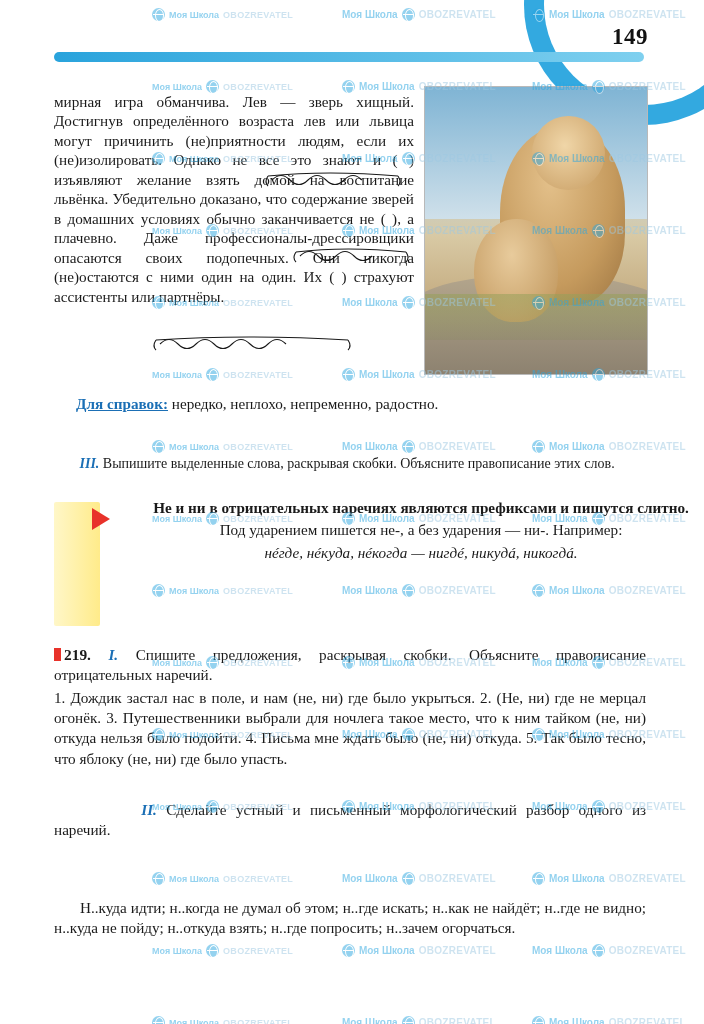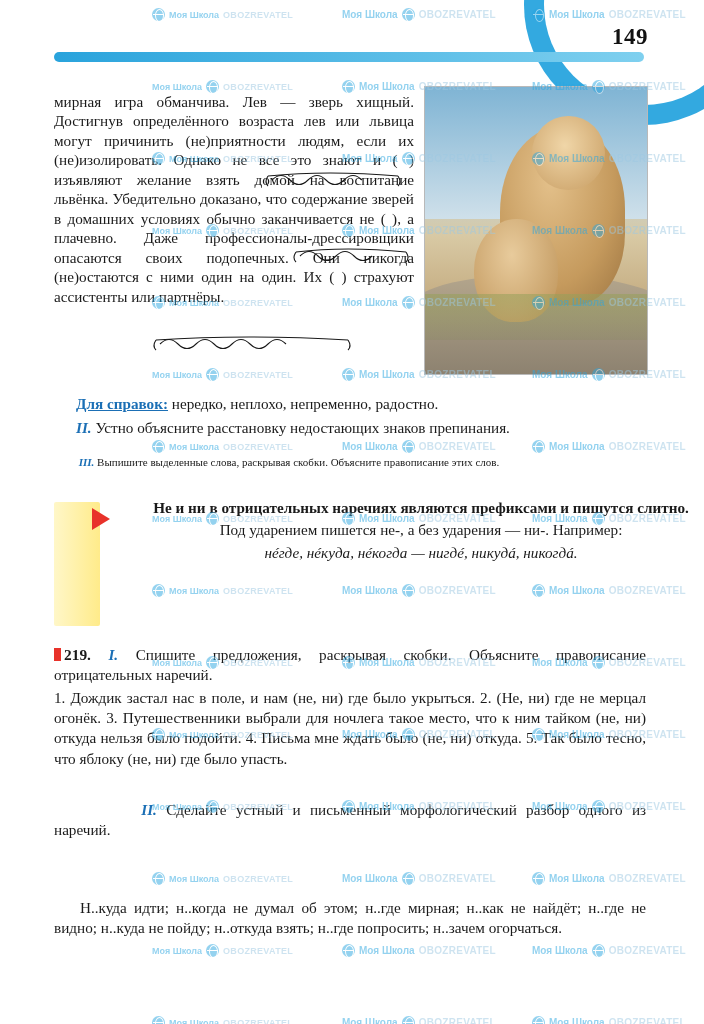--- a/index.html
+++ b/index.html
@@ -139,21 +139,21 @@
     left: 76px;
     top: 419px;
     width: 570px;
     font-size: 15.2px;
   }
   .task-iii {
     position: absolute;
     left: 54px;
     top: 455px;
     width: 592px;
-    font-size: 11px;
+    font-size: 14px;
     line-height: 1.35;
     text-align: justify;
   }
   .task-iii .indent { display: inline-block; width: 22px; }
 
   
   .rule-box {
     position: absolute;
     left: 54px;
     top: 498px;
@@ -321,24 +321,20 @@
       <path d="M156 340 q-4 6 0 10"></path>
       <path d="M348 340 q4 6 0 10"></path>
     </g>
   </svg>
 
   <div class="spravki">
     <span class="blue-bold" style="text-decoration:underline">Для справок:</span>
     <span>нередко, неплохо, непременно, радостно.</span>
   </div>
 
-  <div class="task-ii">
-    <span class="rn">II.</span>
-    <span>Устно объясните расстановку недостающих знаков препинания.</span>
-  </div>
 
   <div class="task-iii">
     <span class="indent"></span>
     <span class="rn">III.</span>
     <span>Выпишите выделенные слова, раскрывая скобки. Объясните правописание этих слов.</span>
   </div>
 
   <div class="rule-box">
     <div class="rule-tab"></div>
     <div class="rule-arrow"></div>
@@ -355,21 +351,21 @@
     <span>Спишите предложения, раскрывая скобки. Объясните правописание отрицательных наречий.</span>
   </div>
   <div class="ex219-body">1. Дождик застал нас в поле, и нам (не, ни) где было укрыться. 2. (Не, ни) где не мерцал огонёк. 3. Путешественники выбрали для ночлега такое место, что к ним тайком (не, ни) откуда нельзя было подойти. 4. Письма мне ждать было (не, ни) откуда. 5. Так было тесно, что яблоку (не, ни) где было упасть.</div>
   <div class="ex219-ii">
     <span class="indent" style="display:inline-block;width:78px"></span>
     <span class="rn">II.</span>
     <span>Сделайте устный и письменный морфологический разбор одного из наречий.</span>
   </div>
 
   <div class="ex220-body">
-    <span class="indent" style="display:inline-block;width:26px"></span><span>Н..куда идти; н..когда не думал об этом; н..где мирная; н..как не найдёт; н..где не видно; н..куда не пойду; н..откуда взять; н..где попросить; н..зачем огорчаться.</span>
+    <span class="indent" style="display:inline-block;width:26px"></span><span>Н..куда идти; н..когда не думал об этом; н..где искать; н..как не найдёт; н..где не видно; н..куда не пойду; н..откуда взять; н..где попросить; н..зачем огорчаться.</span>
   </div>
 
   <div class="wm-layer">
       <div class="wm wm-small" style="left: 140px; top: 8px;">
         <span class="globe"></span>
         <span class="t1">Моя Школа</span>
         <span class="t2">OBOZREVATEL</span>
       </div>
       <div class="wm" style="left: 330px; top: 8px;">
         <span class="t1">Моя Школа</span>

